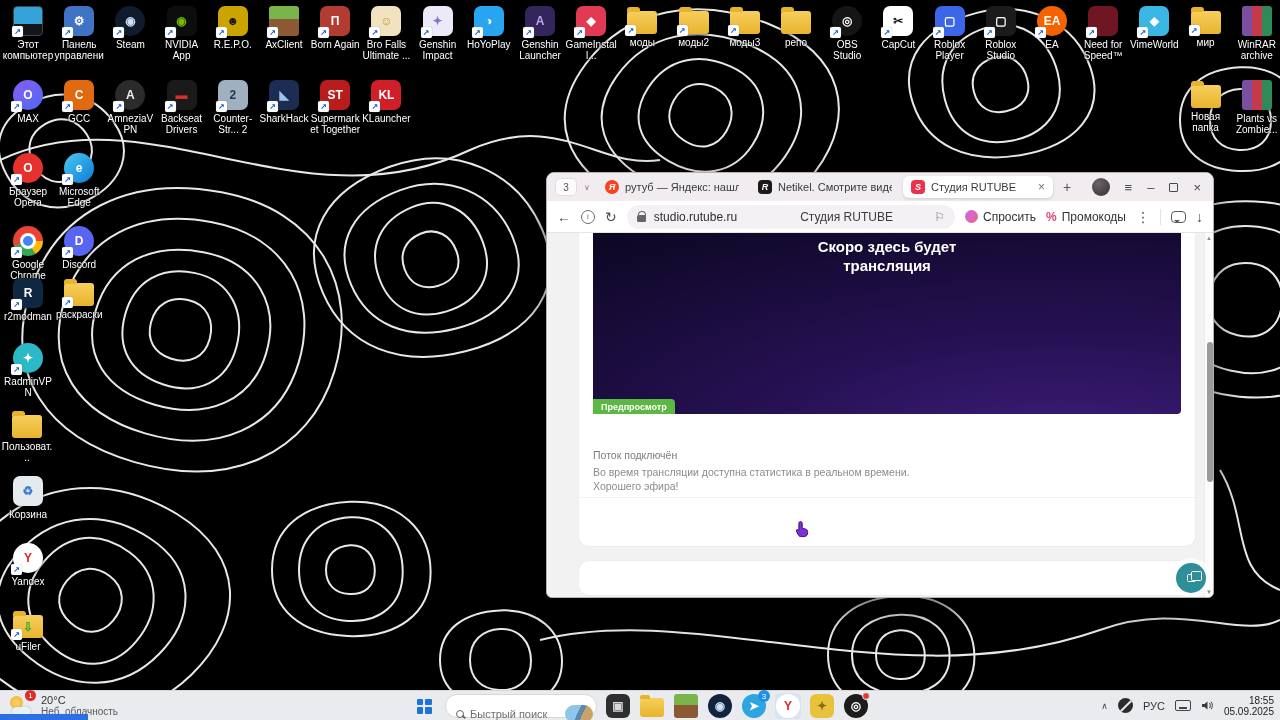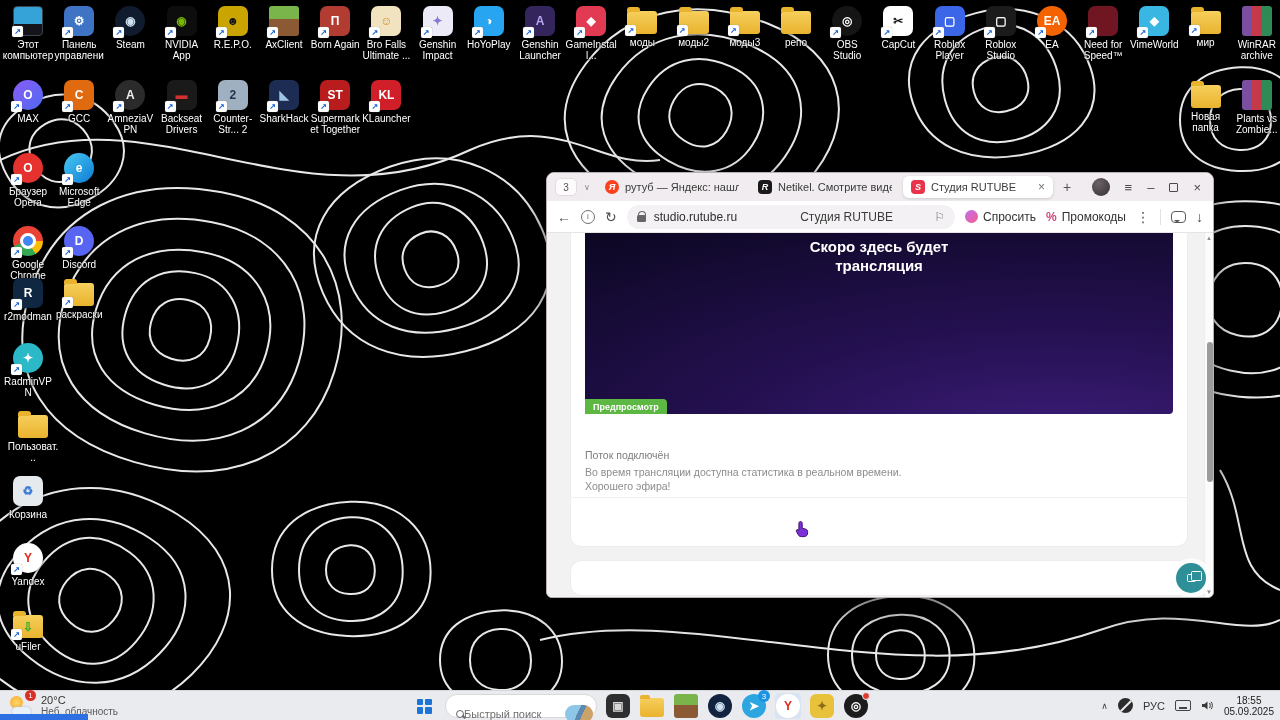--- a/index.html
+++ b/index.html
@@ -60,21 +60,21 @@
   .page-title{margin-left:55px;color:#3a3a3a}
   .bookmark{margin-left:auto;font-size:12px;color:#777}
   .ask,.promo{display:flex;align-items:center;gap:5px;font-size:12px;color:#333;white-space:nowrap}
   .ask-ico{width:13px;height:13px;border-radius:50%;background:linear-gradient(135deg,#c26df2,#f25e8a)}
   .promo-sym{color:#d6467e;font-weight:700}
   .tb-divider{width:1px;height:16px;background:#e2e2e2}
   .ext-bubble{width:15px;height:12px;border:1.5px solid #5a5a5a;border-radius:4px;position:relative}
   .ext-bubble::after{content:"";position:absolute;bottom:-4px;left:2px;border:3px solid transparent;border-top-color:#5a5a5a}
   
   .content{position:relative;height:364px;background:#f2f2f3;overflow:hidden;border-radius:0 0 5px 5px}
-  .card{position:absolute;left:24px;width:616px;background:#fff;box-shadow:0 0 0 1px #ededee}
+  .card{position:absolute;left:32px;width:616px;background:#fff;box-shadow:0 0 0 1px #ededee}
   .card1{top:0;height:313px;border-radius:0 0 10px 10px}
   .card2{top:328px;height:34px;border-radius:10px}
   .preview{position:absolute;left:14px;top:0;width:588px;height:181px;border-radius:0 0 4px 4px;
         background:radial-gradient(130% 150% at 80% 118%,#3d1d7a 0%,#241050 45%,#0c0722 100%)}
   .preview-heading{padding-top:4px;text-align:center;color:#fff;font-size:15px;font-weight:600;line-height:19px}
   .preview-badge{position:absolute;left:0;bottom:0;background:#5cb842;color:#fff;font-size:9px;font-weight:700;
         padding:2.5px 8px;border-radius:0 4px 0 0}
   .stream-title{position:absolute;left:14px;top:191px;font-size:13px;font-weight:700;color:#2e2e2e}
   .status{position:absolute;left:14px;top:215px;font-size:10.5px;color:#8c8c8c;line-height:14px}
   .status .s1{margin-bottom:3px;color:#7d7d7d}
@@ -99,21 +99,21 @@
   .w-cloud{position:absolute;left:4px;bottom:1px;width:19px;height:9px;border-radius:6px;background:#e8f1f8;box-shadow:0 0 2px #9ab0c0}
   .w-badge{position:absolute;right:-2px;top:-3px;width:11px;height:11px;border-radius:50%;background:#d93025;color:#fff;
         font-size:8px;display:flex;align-items:center;justify-content:center}
   .w-temp{font-size:11px;color:#333;line-height:12px}
   .w-cond{font-size:10px;color:#5a5a5a;line-height:11px}
   .tcenter{position:absolute;left:50%;top:2px;transform:translateX(-50%);display:flex;align-items:center;gap:8px;height:26px}
   .start{width:26px;height:26px;display:flex;align-items:center;justify-content:center;border-radius:4px}
   .winlogo{width:15px;height:15px;display:grid;grid-template-columns:1fr 1fr;grid-template-rows:1fr 1fr;gap:1.5px}
   .winlogo span{background:#1b74d6;border-radius:1px}
   .searchbox{width:152px;height:24px;background:#fff;border:1px solid #d8d8d8;border-radius:12px;display:flex;
-        align-items:center;padding:15px 3px 0 10px}
+        align-items:center;gap:6px;padding:15px 3px 0 10px}
   .mag{position:relative;width:8px;height:8px;border:1.5px solid #666;border-radius:50%;flex:0 0 auto}
   .mag::after{content:"";position:absolute;width:4px;height:1.5px;background:#666;transform:rotate(45deg);right:-3px;bottom:-1px}
   .search-text{font-size:11px;color:#6e6e6e;flex:1;overflow:hidden;white-space:nowrap}
   .search-img{width:28px;height:18px;border-radius:9px;background:linear-gradient(115deg,#8ec6e8 0 45%,#5d88b0 45% 60%,#caa36a 60%)}
   .tapp{position:relative;width:26px;height:26px;display:flex;align-items:center;justify-content:center;border-radius:4px}
   .tapp.active-bg{background:#d9e4f3}
   .ticon{position:relative;width:24px;height:24px;border-radius:6px;display:flex;align-items:center;justify-content:center;
         font-size:12px;font-weight:700}
   .ticon.circle{border-radius:50%}
   .ticon.folder{background:linear-gradient(#f6cf5c,#e9b32e);height:19px;border-radius:3px;margin-top:3px}
@@ -124,21 +124,21 @@
   .tdot{position:absolute;right:-2px;top:-2px;width:8px;height:8px;border-radius:50%;background:#e03a30;border:1.5px solid #e9ebee}
   .u-active{position:absolute;bottom:-3px;left:4px;right:4px;height:2.5px;background:#2f6fe4;border-radius:2px}
   .u-run{position:absolute;bottom:-3px;left:9px;right:9px;height:2.5px;background:#9aa0a6;border-radius:2px}
   .tray{position:absolute;right:6px;top:0;height:100%;display:flex;align-items:center;gap:10px;color:#333}
   .tray-chevron{font-size:9px;color:#444}
   .slash-ico{position:relative;width:15px;height:15px;border-radius:50%;background:#2c2c2c;overflow:hidden}
   .slash-ico::after{content:"";position:absolute;left:-2px;top:6.5px;width:20px;height:2px;background:#e9ebee;transform:rotate(-45deg)}
   .lang{font-size:11px}
   .kbd{position:relative;width:16px;height:11px;border:1.2px solid #444;border-radius:2px}
   .kbd::after{content:"";position:absolute;left:3px;right:3px;bottom:1.5px;height:1.5px;background:#444}
-  .clock{text-align:center;font-size:10px;line-height:11px;color:#1a1a1a}
+  .clock{text-align:right;font-size:10px;line-height:11px;color:#1a1a1a}
   .corner-strip{position:absolute;left:0;bottom:0;width:88px;height:6px;background:#2f6fe4;z-index:30}
 </style>
 </head>
 <body>
 
 <svg class="wallpaper" viewBox="0 0 1280 720" width="1280" height="720">
   <rect width="1280" height="720" fill="#000"></rect>
   <defs>
     <path id="blob" d="M-60,0 C-60,-38 -36,-60 0,-62 C38,-64 62,-36 62,2 C62,40 36,62 -2,60 C-38,58 -60,36 -60,0 Z" fill="none" stroke="#e8e8e8" stroke-width="2" vector-effect="non-scaling-stroke"></path>
   </defs>
@@ -473,21 +473,21 @@
       </div>
       <div class="dlabel">раскраски</div>
     </div>
     <div class="dicon" style="left: 3px; top: 343px;">
       <div class="tile circle" style="background: rgb(43, 185, 200); color: rgb(255, 255, 255);">
         <span class="glyph">✦</span>
         <span class="sc-arrow">↗</span>
       </div>
       <div class="dlabel">RadminVPN</div>
     </div>
-    <div class="dicon" style="left: 8px; top: 410px;">
+    <div class="dicon" style="left: 2px; top: 410px;">
       <div class="tile folder">
         <span class="glyph"></span>
 
       </div>
       <div class="dlabel">Пользоват...</div>
     </div>
     <div class="dicon" style="left: 3px; top: 476px;">
       <div class="tile bin" style="color: rgb(58, 123, 213);">
         <span class="glyph">♻</span>
 

